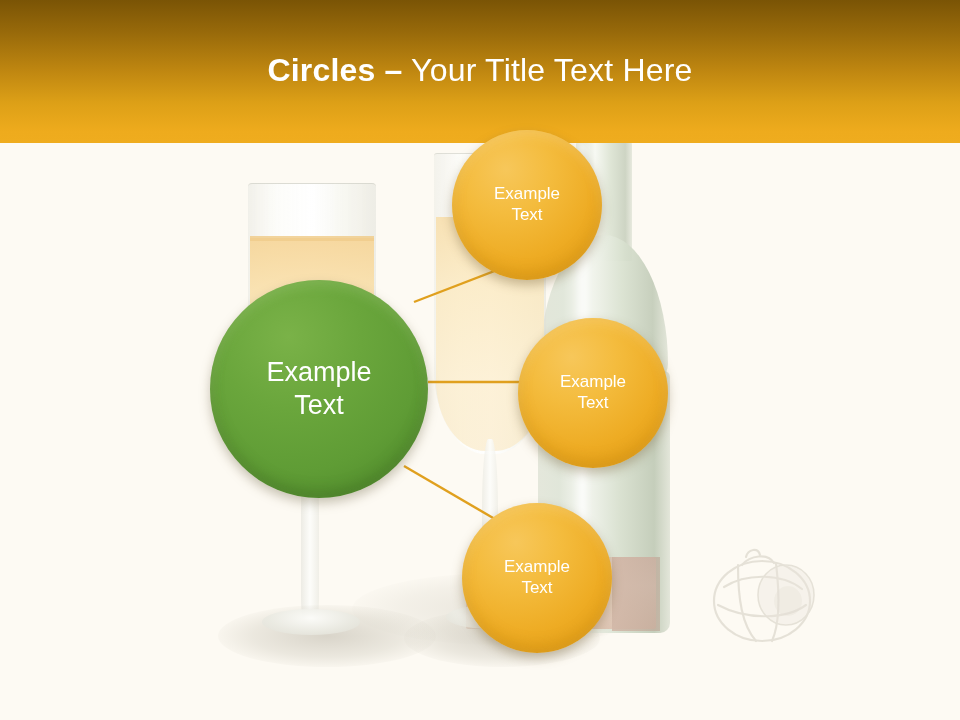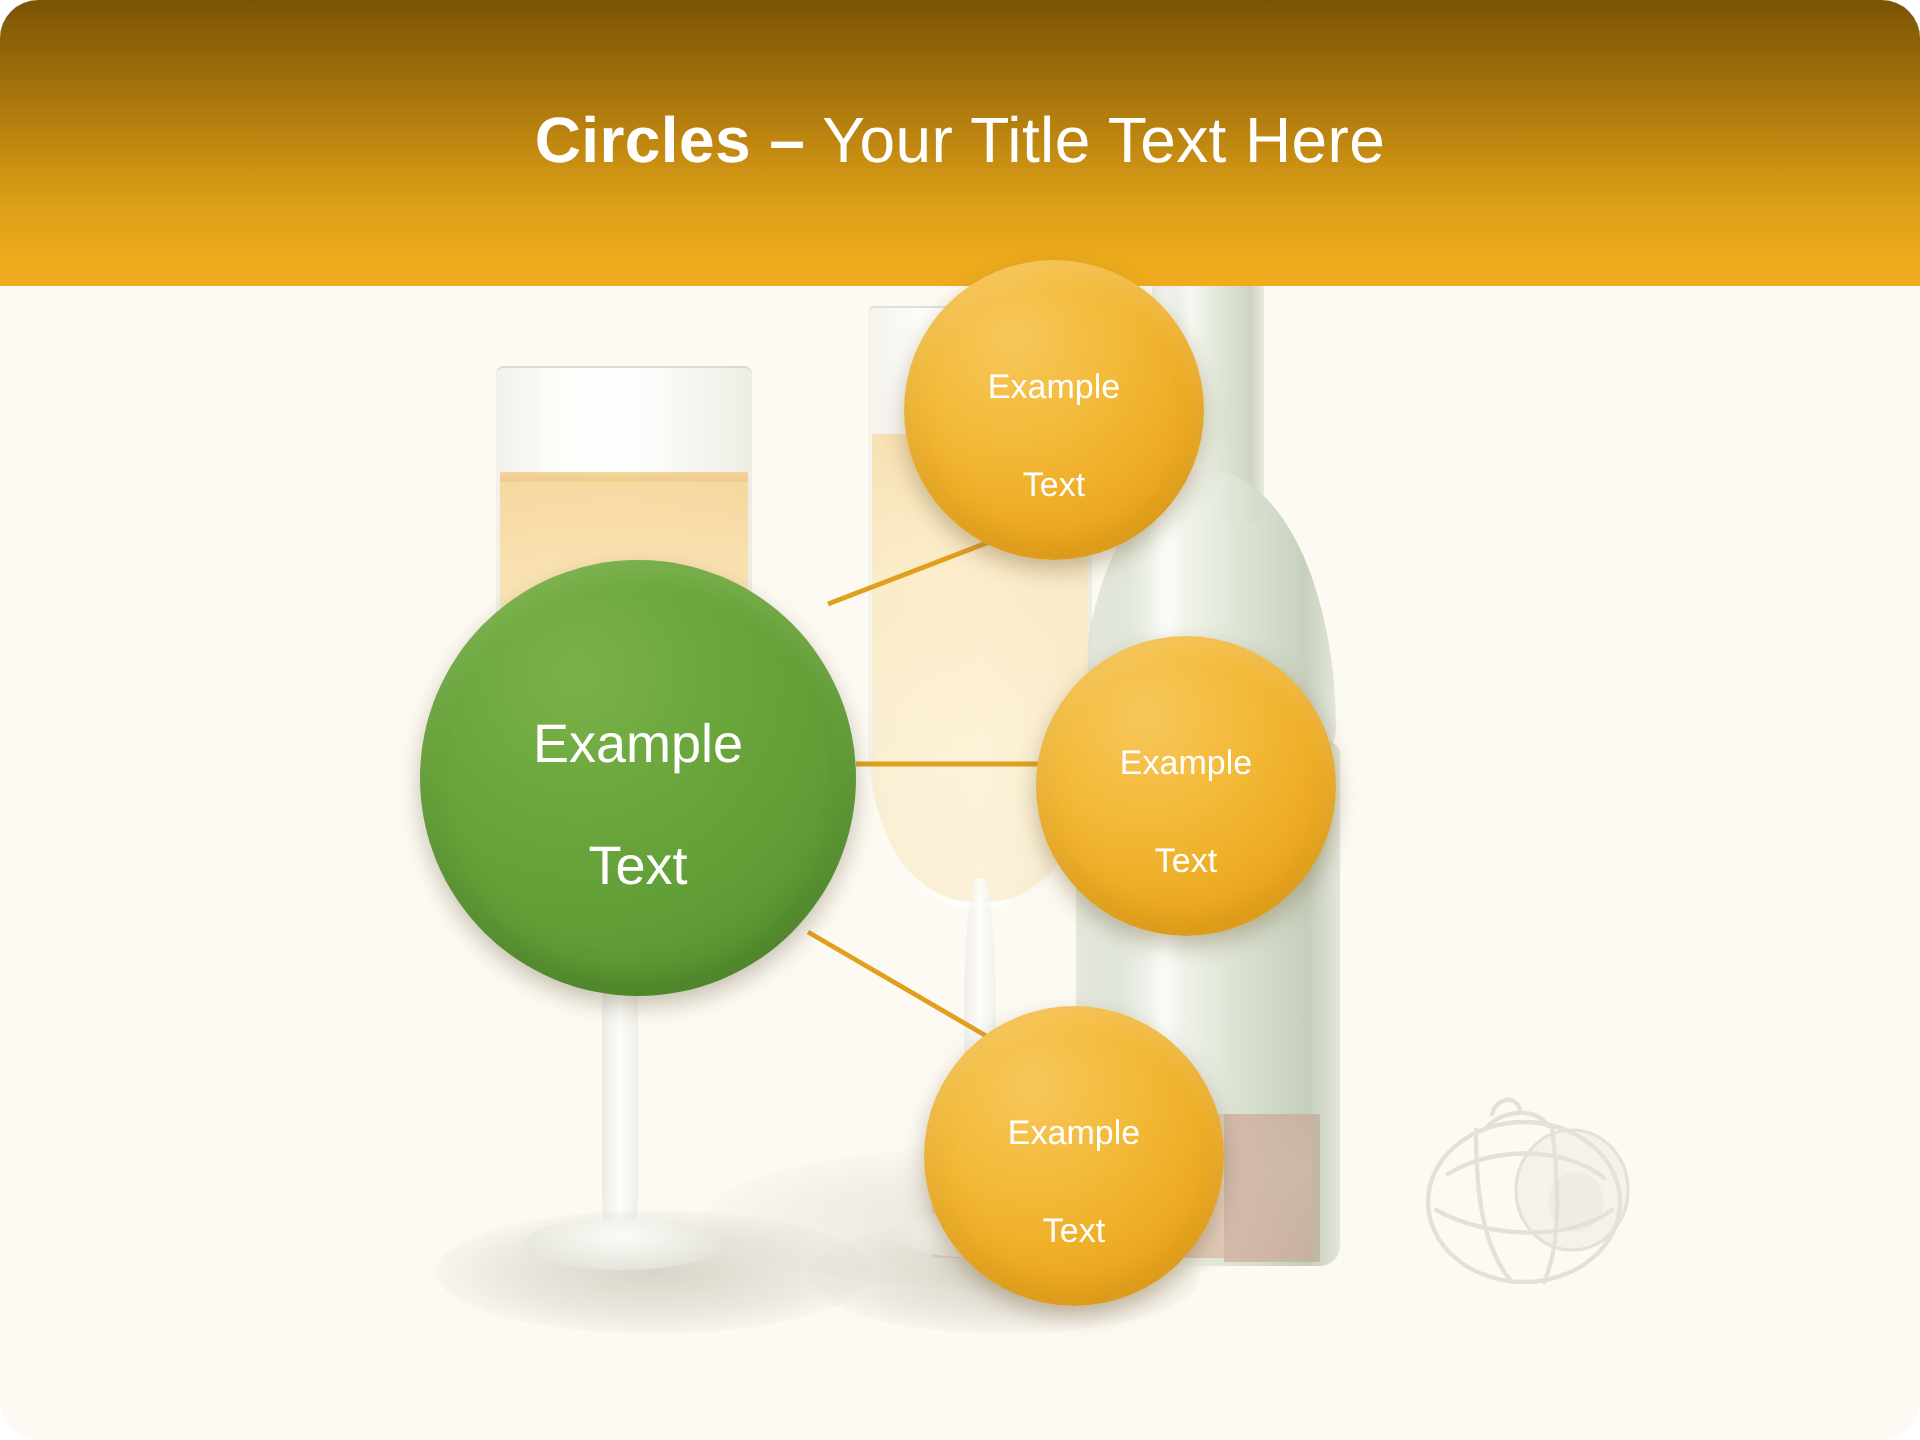--- a/index.html
+++ b/index.html
@@ -7,21 +7,20 @@
     padding: 0;
     background: #ffffff;
   }
   #slide {
     position: relative;
     width: 960px;
     height: 720px;
     overflow: hidden;
     background: #fdfaf3;
     font-family: "Liberation Sans", sans-serif;
-    border-radius: 19px;
   }
 
   
   .photo {
     position: absolute;
     left: 0;
     top: 143px;
     width: 960px;
     height: 577px;
     overflow: hidden;
@@ -243,21 +242,21 @@
     background:
       radial-gradient(circle at 36% 26%, #f7c75a 0%, #f4bc3e 30%, #eeac24 62%, #e39d15 90%, #dc950f 100%);
     box-shadow: 0 5px 11px rgba(120,100,60,.40),
                 inset 0 -7px 14px rgba(176,118,8,.28),
                 inset 0 5px 12px rgba(255,230,170,.32);
   }
   .node-top    { left: 452px; top: 130px; }
   .node-middle { left: 518px; top: 318px; }
   .node-bottom { left: 462px; top: 503px; }
 
-  .node-line { display: block; margin-top: 28px; }
+  .node-line { display: block; }
 </style>
 </head>
 <body>
 
 <div id="slide">
 
   <div class="photo">
 
     <div class="shadow-ellipse shadow-c"></div>
 

